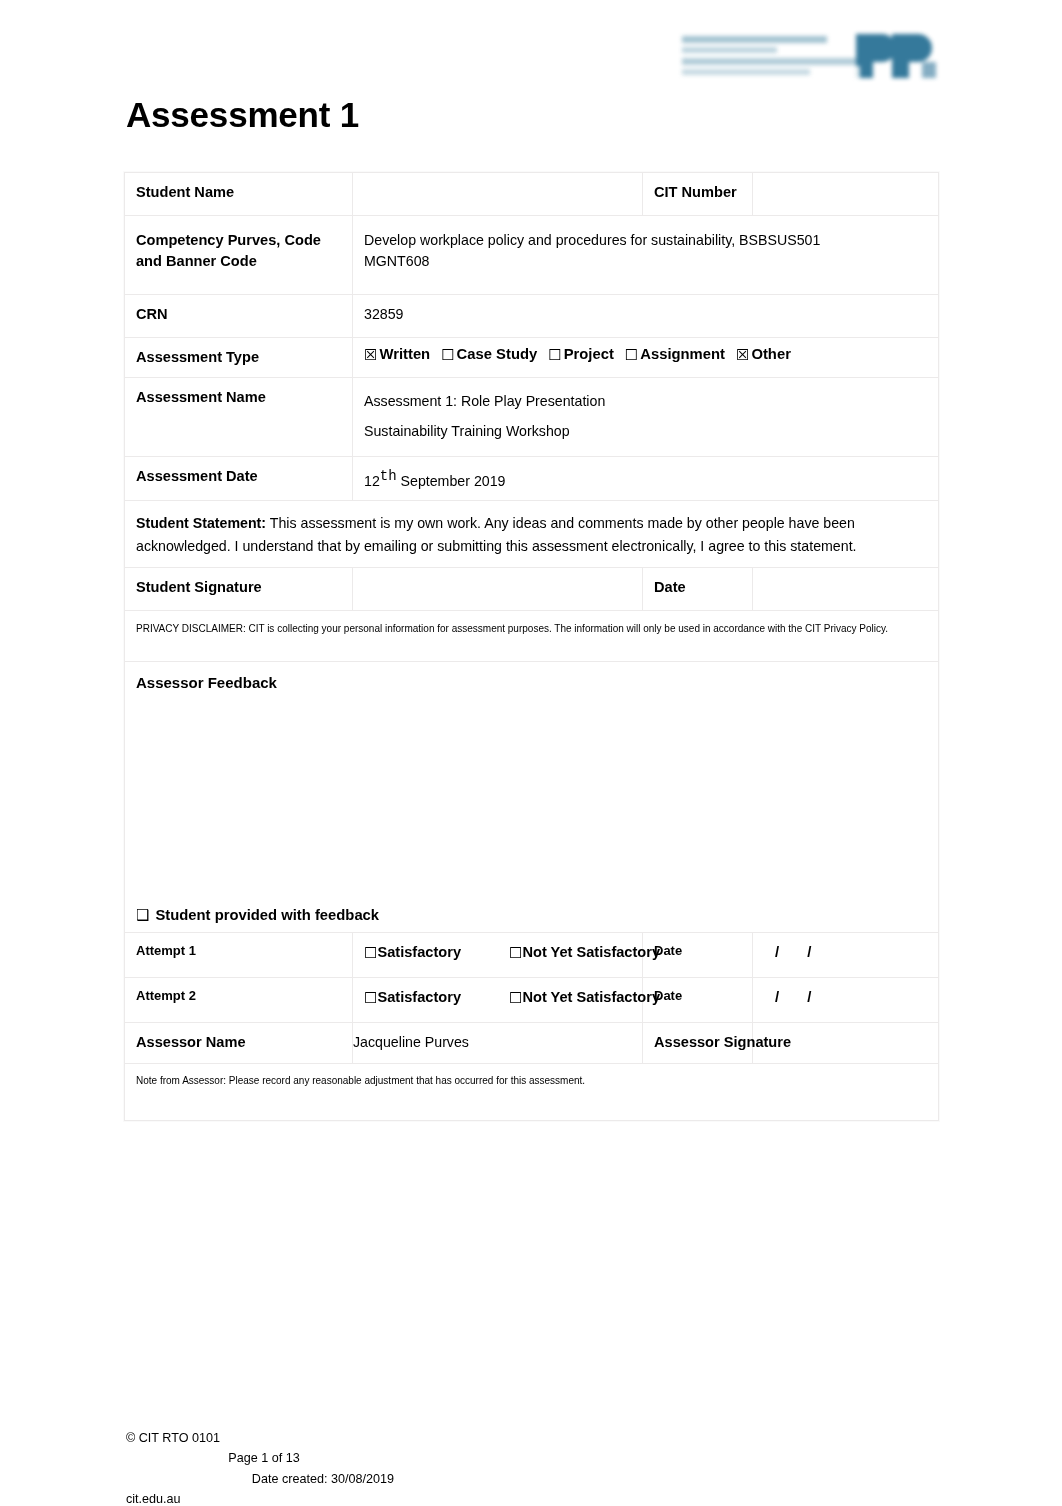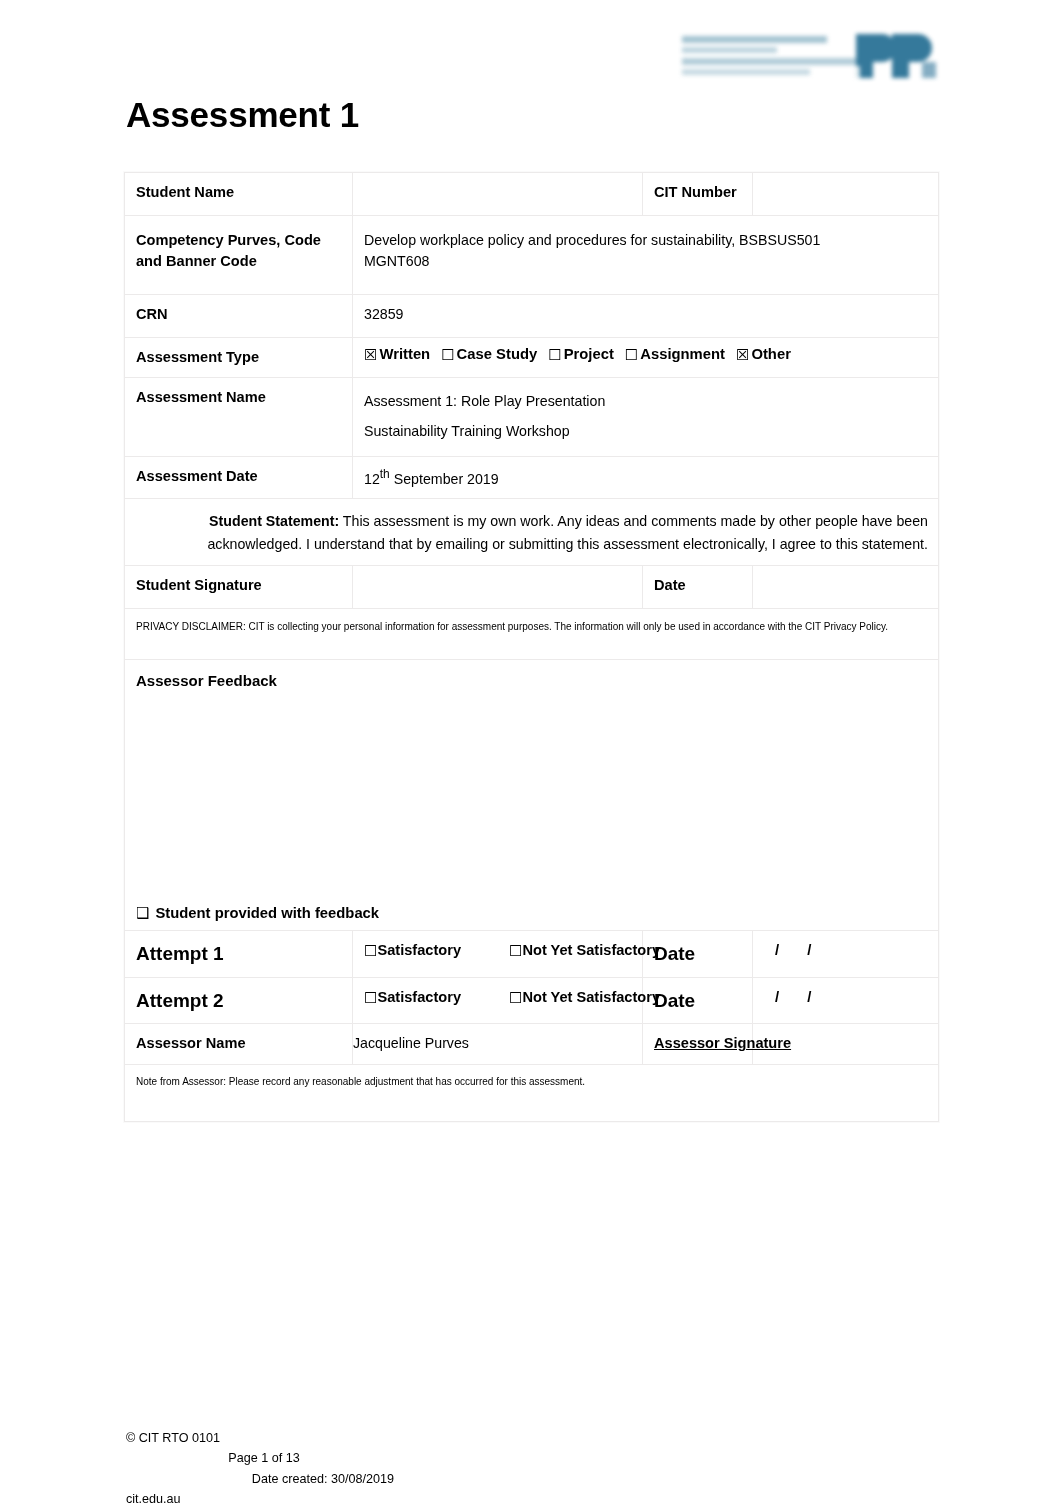--- a/index.html
+++ b/index.html
@@ -104,25 +104,25 @@
     font-size: 14.8px;
     padding-left: 11px;
   }
   .feedback-foot .bigbox {
     font-family: "DejaVu Sans", sans-serif;
     font-size: 15px;
     font-weight: bold;
     margin-right: 6px;
   }
 
-  .attempt-lbl  { font-weight: bold; font-size: 19px; }
+  .attempt-lbl  { font-weight: bold; font-size: 13px; }
   .opt          { font-weight: bold; font-size: 14.6px; white-space: nowrap; }
   .slashes      { font-weight: bold; font-size: 14.8px; letter-spacing: 12px; }
 
-  .sup { font-size: 12px; vertical-align: super; }
+  .sup { font-size: 14px; vertical-align: super; font-family: Liberation Mono, monospace; }
 
   
   .footer {
     position: absolute;
     left: 126px;
     top: 1428px;
     width: 812px;
     font-size: 12.6px;
     line-height: 1.62;
   }
@@ -222,21 +222,21 @@
     <td class="mid-align h-date">
       <div class="cell lbl">Assessment Date</div>
     </td>
     <td class="mid-align h-date" colspan="4">
       <div class="cell val"><span>12</span><span class="sup">th</span><span> September 2019</span></div>
     </td>
   </tr>
 
   <tr>
     <td class="h-stmt" colspan="5">
-      <div class="cell stmt" style="padding-top:11px;text-align:right;"><b>Student Statement:</b><span>  This assessment is my own work.  Any ideas and comments made by other people have been acknowledged.  I understand that by emailing or submitting this assessment electronically, I agree to this statement.</span></div>
+      <div class="cell stmt" style="padding-top:11px;"><b>Student Statement:</b><span>  This assessment is my own work.  Any ideas and comments made by other people have been acknowledged.  I understand that by emailing or submitting this assessment electronically, I agree to this statement.</span></div>
     </td>
   </tr>
 
   <tr>
     <td class="mid-align h-sig">
       <div class="cell lbl">Student Signature</div>
     </td>
     <td class="mid-align h-sig">
       <div class="cell val"></div>
     </td>
@@ -303,21 +303,21 @@
   </tr>
 
   <tr>
     <td class="mid-align h-assessor" style="width:175px;">
       <div class="cell lbl">Assessor Name</div>
     </td>
     <td class="mid-align h-assessor">
       <div class="cell val" style="padding-left:0;">Jacqueline Purves</div>
     </td>
     <td class="mid-align h-assessor">
-      <div class="cell lbl" style="white-space:nowrap;text-decoration:underline;">Assessor Signature</div>
+      <div class="cell lbl" style="white-space:nowrap;">Assessor Signature</div>
     </td>
     <td class="mid-align h-assessor" colspan="2">
       <div class="cell val"></div>
     </td>
   </tr>
 
   <tr>
     <td class="h-note" colspan="5">
       <div class="cell privacy" style="padding-top:9px;">Note from Assessor:  Please record any reasonable adjustment that has occurred for this assessment.</div>
       <div style="padding:0 11px;min-height:22px;font-size:14px;"></div>

